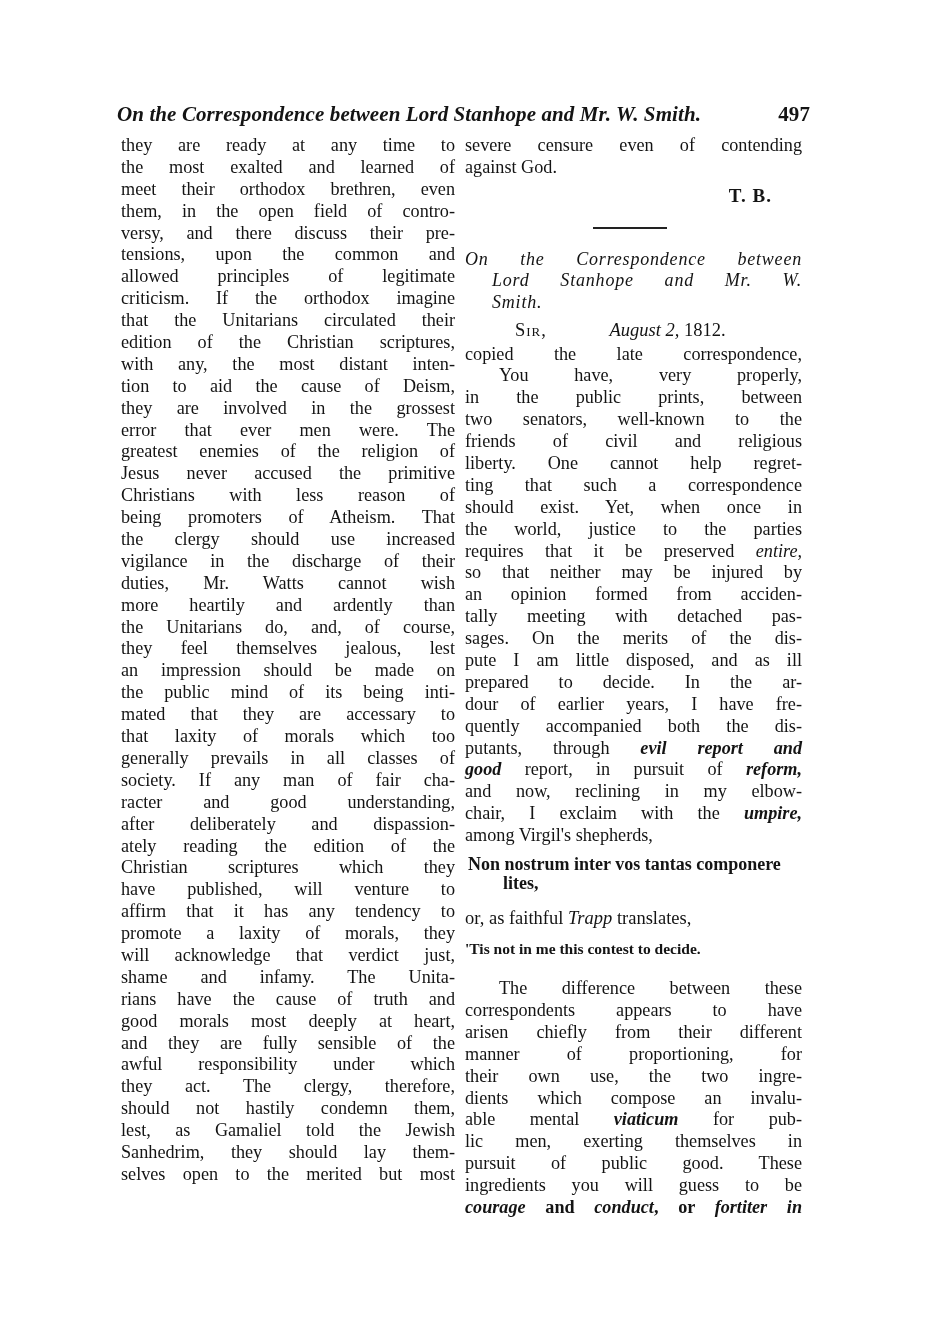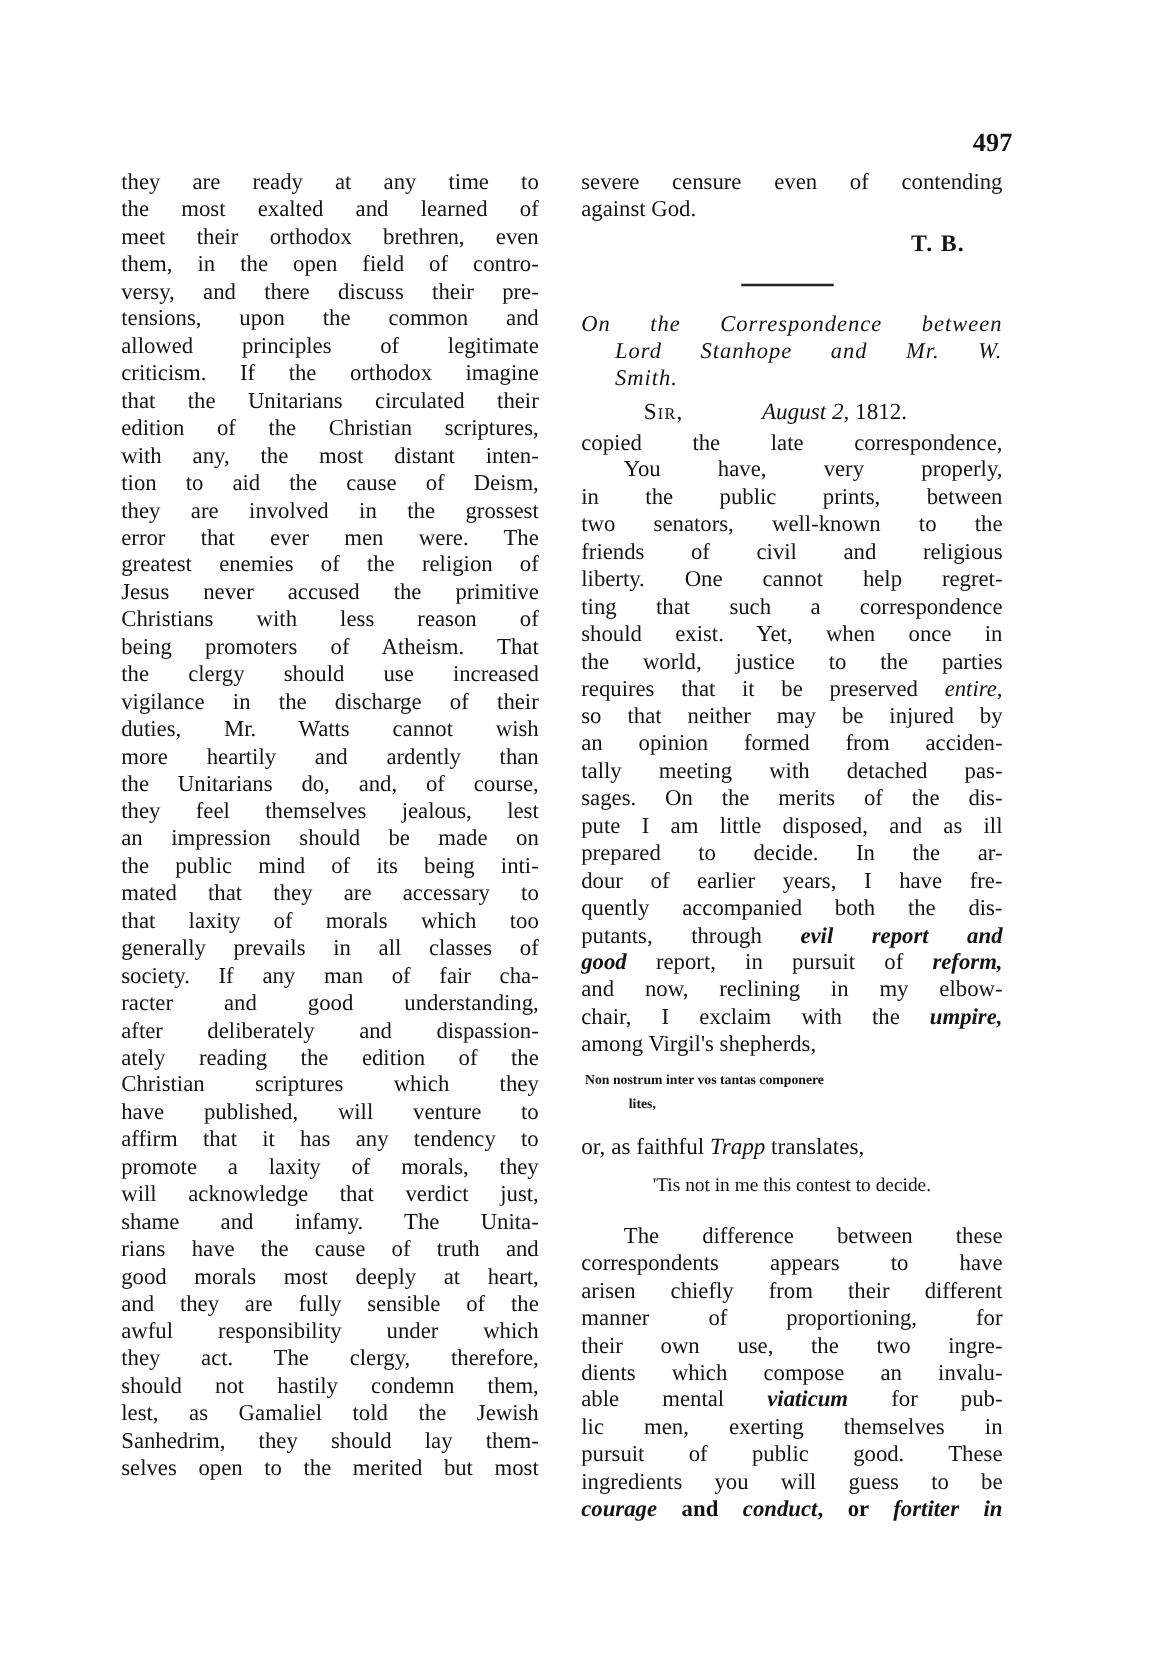--- a/index.html
+++ b/index.html
@@ -29,21 +29,21 @@
     }
     .running-head .title { position: absolute; left: 0; top: 2px; }
     .running-head .pageno { position: absolute; right: 12px; top: 2px; font-style: normal; }
 
     .col {
       position: absolute;
       top: 135px;
       font-size: 18.2px;
       line-height: 21.9px;
     }
-    .col-left { left: 97px; width: 334px; }
+    .col-left { left: 121px; width: 334px; }
     .col-right { left: 465px; width: 337px; }
 
     .line {
       display: block;
       white-space: nowrap;
       text-align: justify;
       text-align-last: justify;
       height: 21.9px;
     }
     .line.last { text-align-last: left; }
@@ -87,47 +87,47 @@
     }
     .salutation .date {
       display: inline-block;
       margin-left: 58px;
     }
     .salutation .date i { font-style: italic; }
     .indent-first { padding-left: 34px; }
 
     .verse {
       margin-top: 8px;
-      font-size: 11px;
+      font-size: 18px;
       line-height: 19px;
       font-weight: bold;
     }
     .verse .l1 { padding-left: 3px; white-space: nowrap; }
     .verse .l2 { padding-left: 38px; }
     .translation-intro {
       margin-top: 15px;
       white-space: nowrap;
       font-size: 18.5px;
       height: 24px;
     }
     .translation {
       margin-top: 6px;
       font-size: 15.5px;
-      font-weight: normal;
+      font-weight: bold;
       white-space: nowrap;
       height: 22px;
-      text-align: center;
     }
     .para2 { margin-top: 18px; }
     i { font-style: italic; }
   </style>
 </head>
 <body>
 
 <div class="running-head">
+  <span class="title">On the Correspondence between Lord Stanhope and Mr. W. Smith.</span>
   <span class="pageno">497</span>
 </div>
 
 <div class="col col-left">
   <div id="left-lines">
       <span class="line">they are ready at any time to</span>
       <span class="line">the most exalted and learned of</span>
       <span class="line">meet their orthodox brethren, even</span>
       <span class="line">them, in the open field of contro-</span>
       <span class="line">versy, and there discuss their pre-</span>

